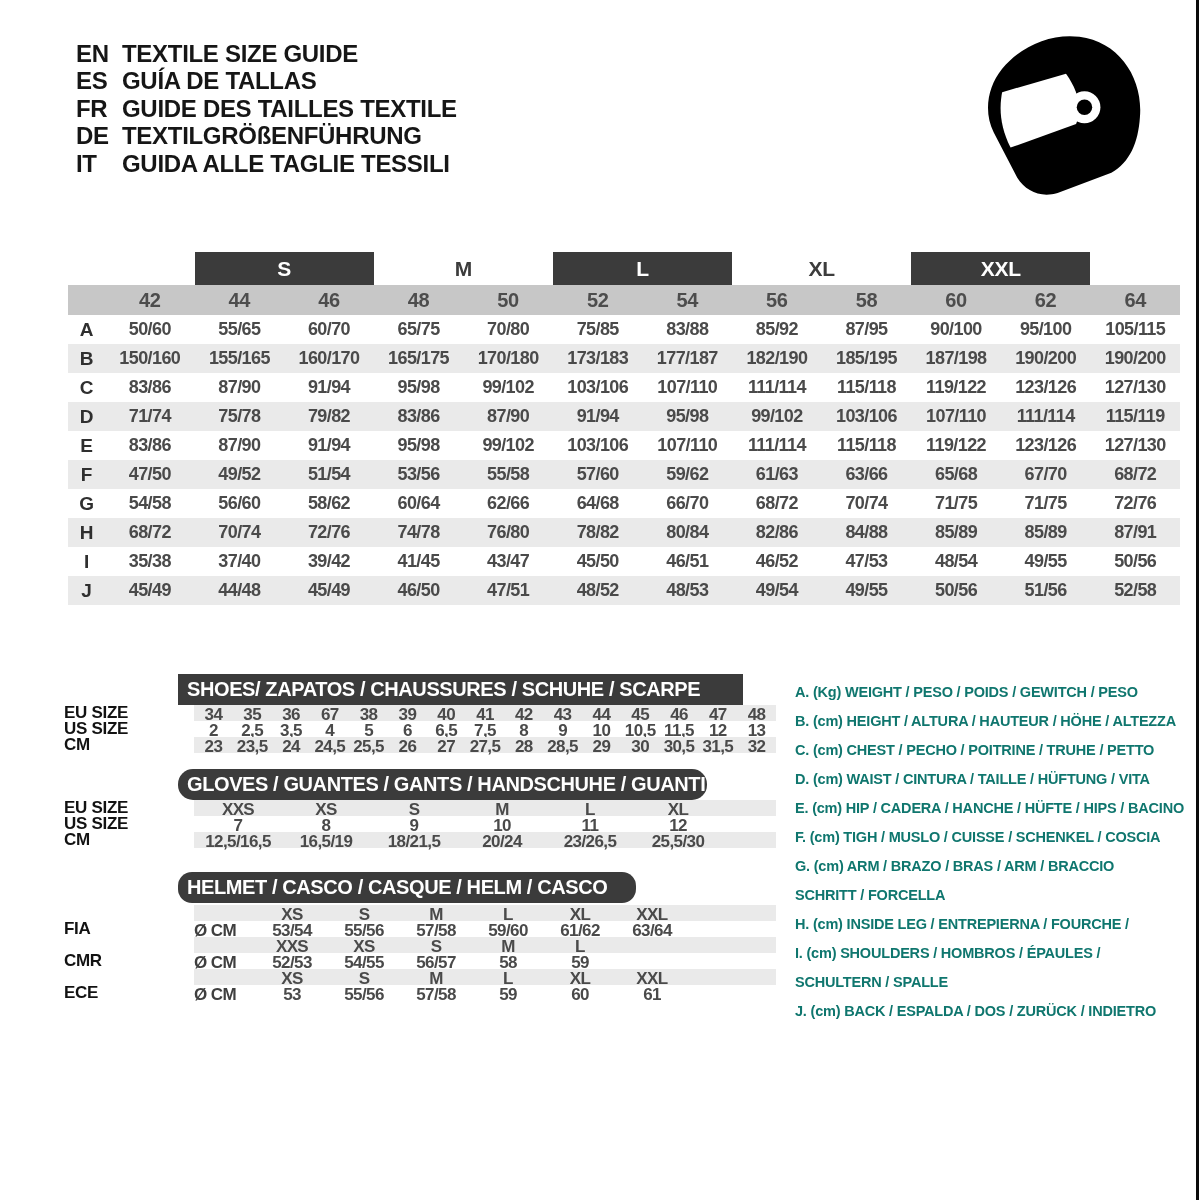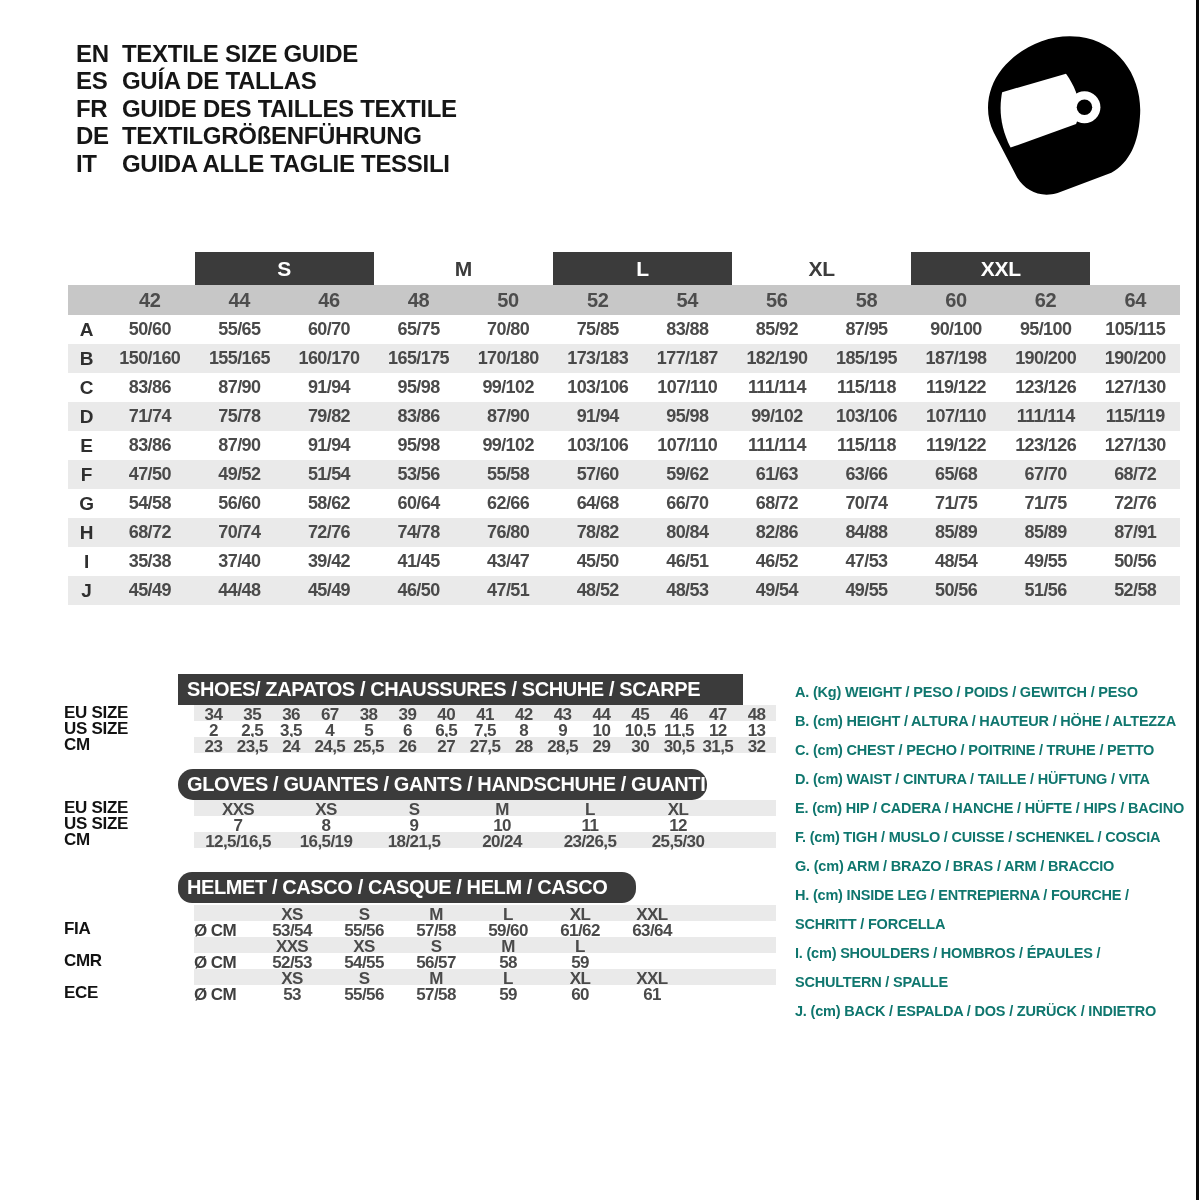--- a/index.html
+++ b/index.html
@@ -462,22 +462,22 @@
       <div class="legend-item">
         <div class="legend-line">E. (cm) HIP / CADERA / HANCHE / HÜFTE / HIPS /  BACINO</div>
       </div>
       <div class="legend-item">
         <div class="legend-line">F. (cm) TIGH / MUSLO / CUISSE / SCHENKEL / COSCIA</div>
       </div>
       <div class="legend-item">
         <div class="legend-line">G. (cm) ARM  / BRAZO / BRAS / ARM / BRACCIO</div>
       </div>
       <div class="legend-item">
+        <div class="legend-line">SCHRITT / FORCELLA</div>
         <div class="legend-line">H. (cm) INSIDE LEG / ENTREPIERNA / FOURCHE /</div>
-        <div class="legend-line">SCHRITT / FORCELLA</div>
       </div>
       <div class="legend-item">
         <div class="legend-line">I.  (cm) SHOULDERS / HOMBROS / ÉPAULES /</div>
         <div class="legend-line">SCHULTERN / SPALLE</div>
       </div>
       <div class="legend-item">
         <div class="legend-line">J. (cm) BACK / ESPALDA / DOS / ZURÜCK / INDIETRO</div>
       </div>
     </div>
 

